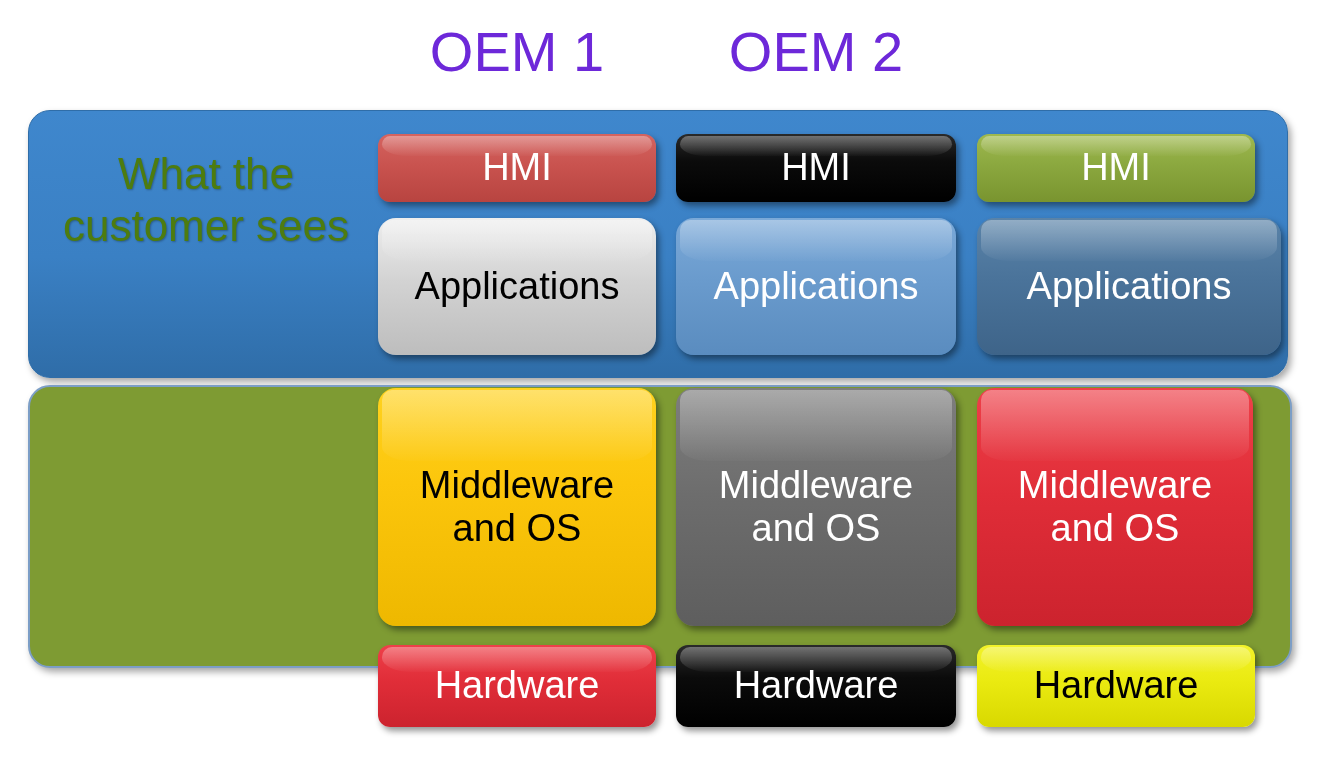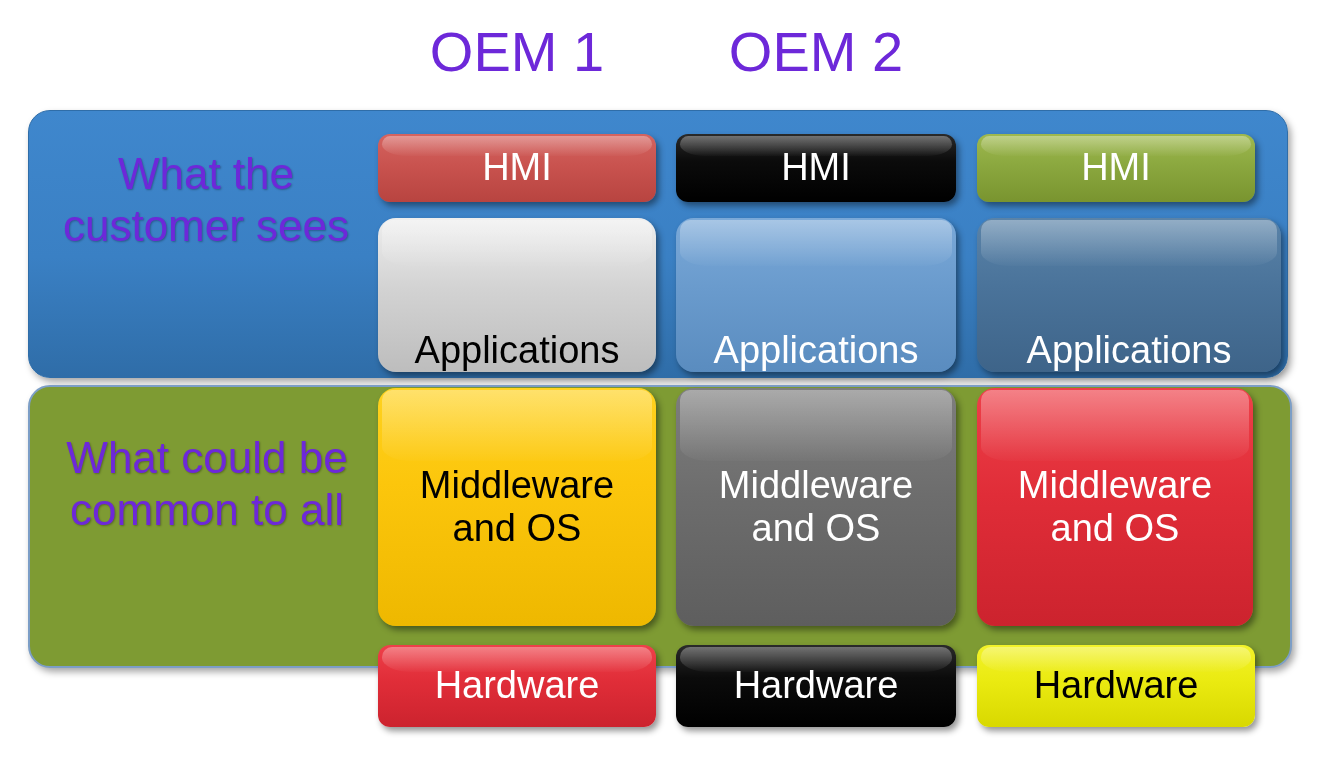--- a/index.html
+++ b/index.html
@@ -60,21 +60,21 @@
     background: #7e9b33;
     border: 2px solid #7c9ec6;
     box-sizing: border-box;
     z-index: 1;
   }
 
   
   .panel-label {
     position: absolute;
     z-index: 4;
-    color: #6d28d9;
+    color: #4d7c0f;
     font-size: 44px;
     line-height: 1.18;
     text-align: center;
     text-shadow: 1px 1px 2px rgba(0,0,0,0.28);
   }
   #label-top {
     left: 52px;
     top: 148px;
     width: 308px;
   }
@@ -104,21 +104,21 @@
     left: 4px; right: 4px; top: 2px;
     height: 30%;
     border-radius: 10px 10px 30px 30px / 10px 10px 14px 14px;
     background: linear-gradient(to bottom, rgba(255,255,255,0.34), rgba(255,255,255,0.02));
     pointer-events: none;
   }
   .box .txt { position: relative; z-index: 2; padding: 0 6px; }
 
   
   .row-hmi  { top: 134px; height: 68px; }
-  .row-app  { top: 218px; height: 154px; align-items: flex-end; }
+  .row-app  { top: 218px; height: 137px; }
   .row-mid  { top: 388px; height: 238px; }
   .row-hw   { top: 645px; height: 82px; }
 
   
   .c1 { left: 378px; width: 278px; }
   .c2 { left: 676px; width: 280px; }
   .c3 { left: 977px; width: 278px; }
   .c3w { left: 977px; width: 304px; }
   .c3m { left: 977px; width: 276px; }
 
@@ -139,21 +139,20 @@
 
 <div id="stage">
 
   <div class="col-header" id="hdr-1">OEM 1</div>
   <div class="col-header" id="hdr-2">OEM 2</div>
 
   <div class="panel" id="panel-top"></div>
   <div class="panel" id="panel-bottom"></div>
 
   <div class="panel-label" id="label-top">What the customer sees</div>
-  <div class="panel-label" id="label-bottom">What could be common to all</div>
 
   <div class="box row-hmi c1 fill-red">
     <span class="glow"></span>
     <span class="txt">HMI</span>
   </div>
   <div class="box row-hmi c2 fill-black">
     <span class="glow"></span>
     <span class="txt">HMI</span>
   </div>
   <div class="box row-hmi c3 fill-olive">

